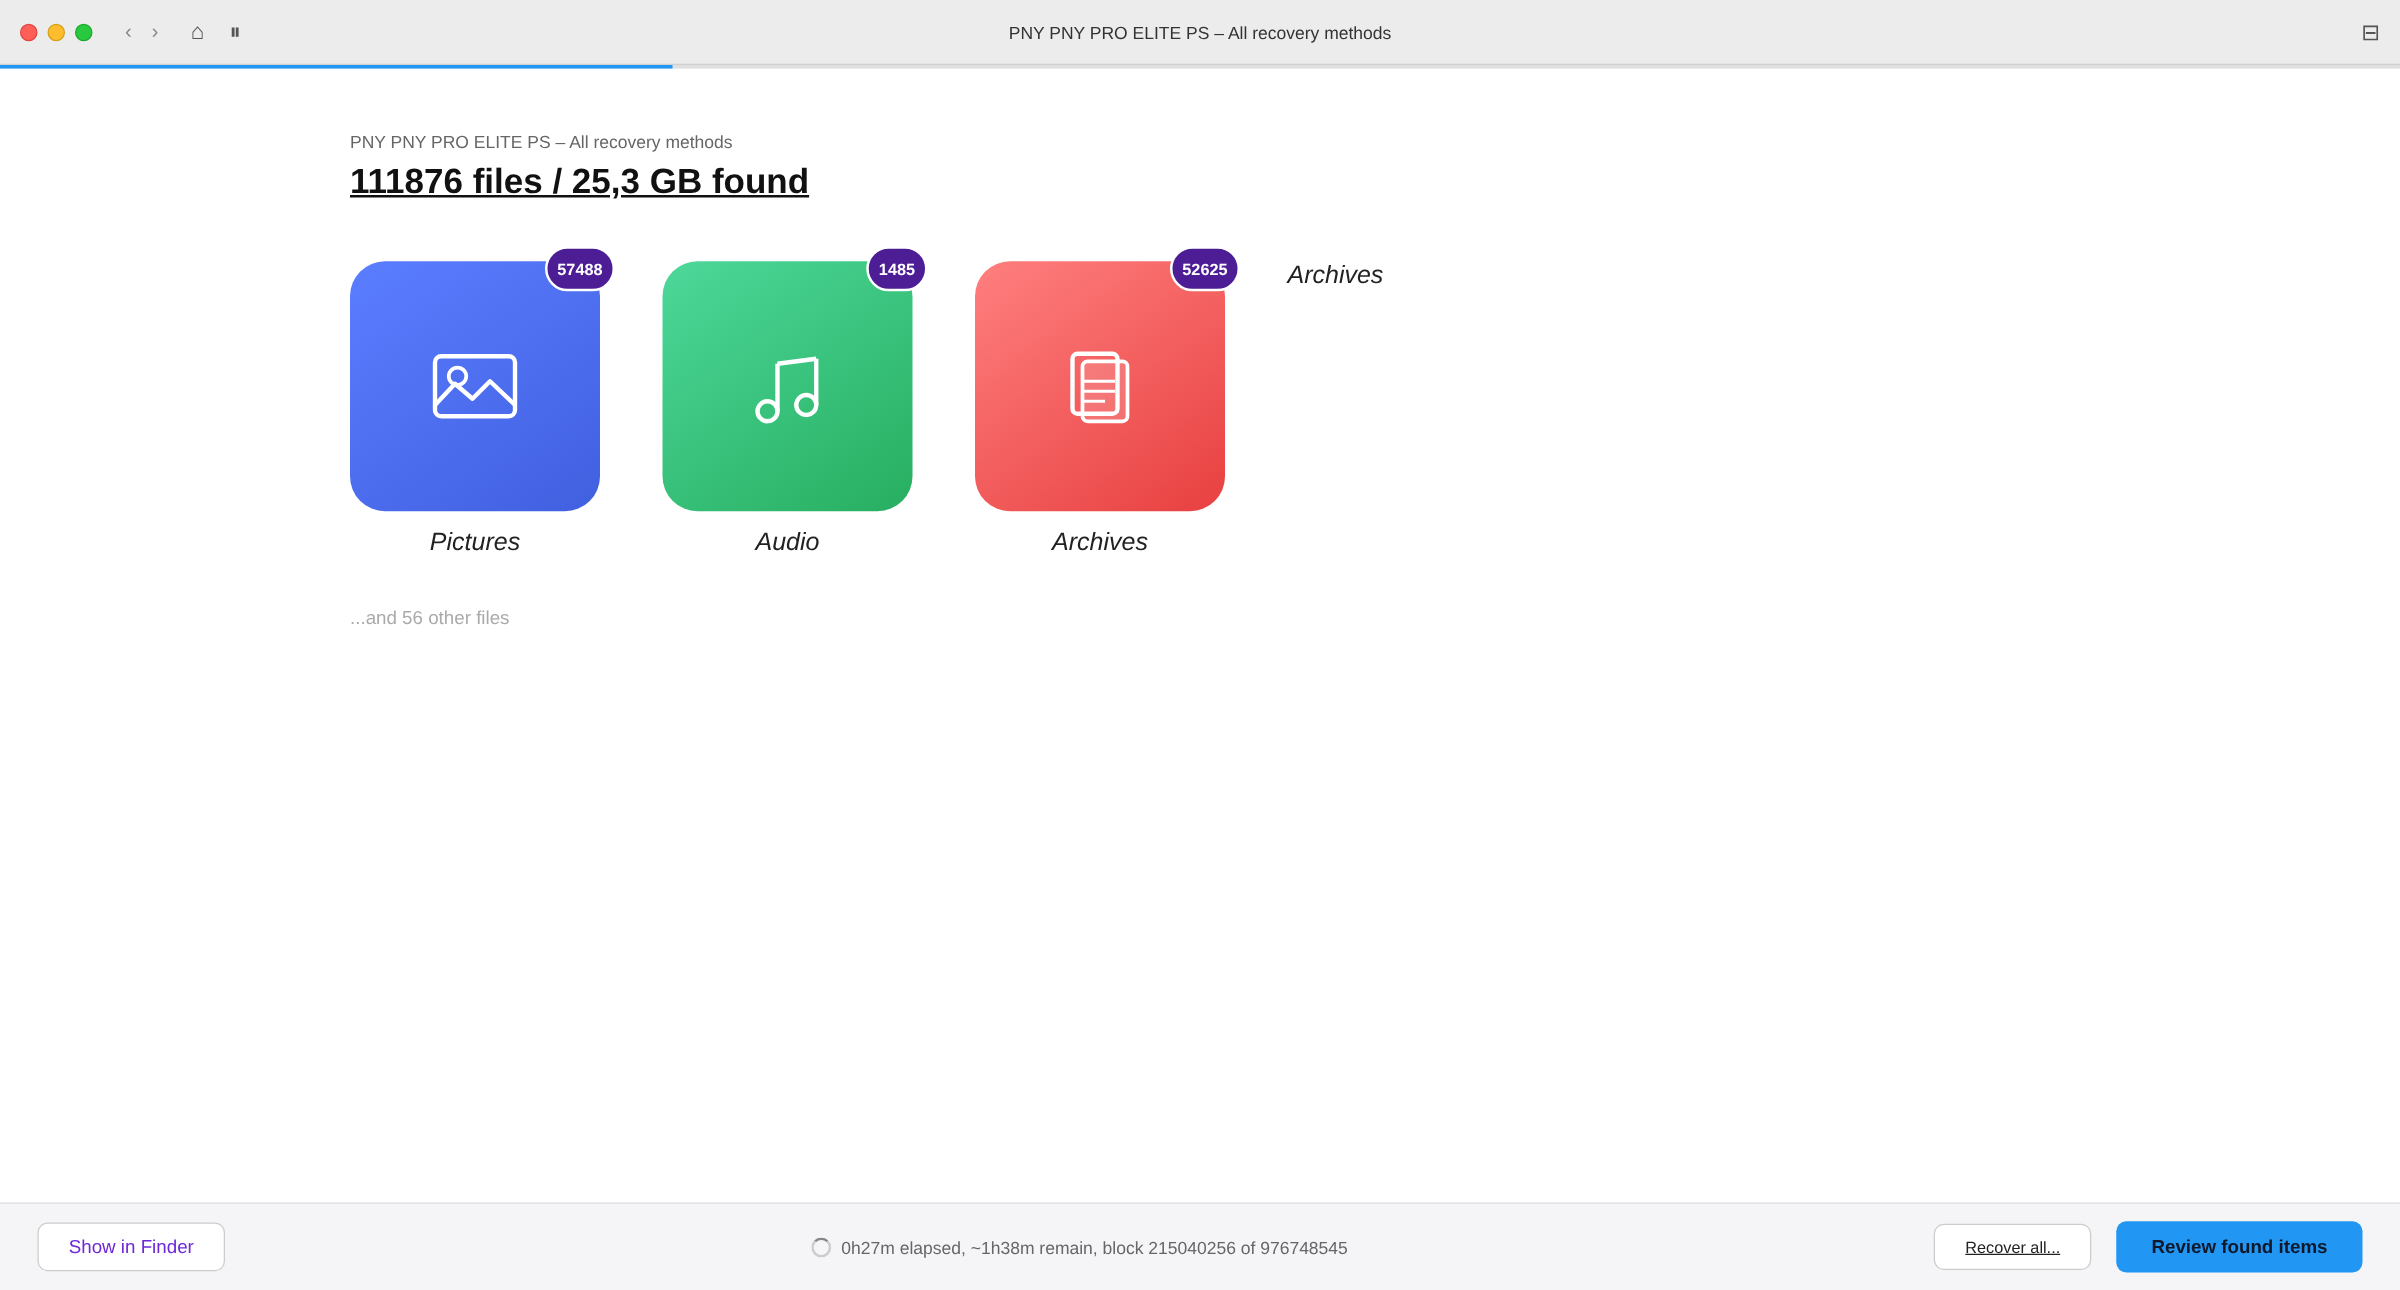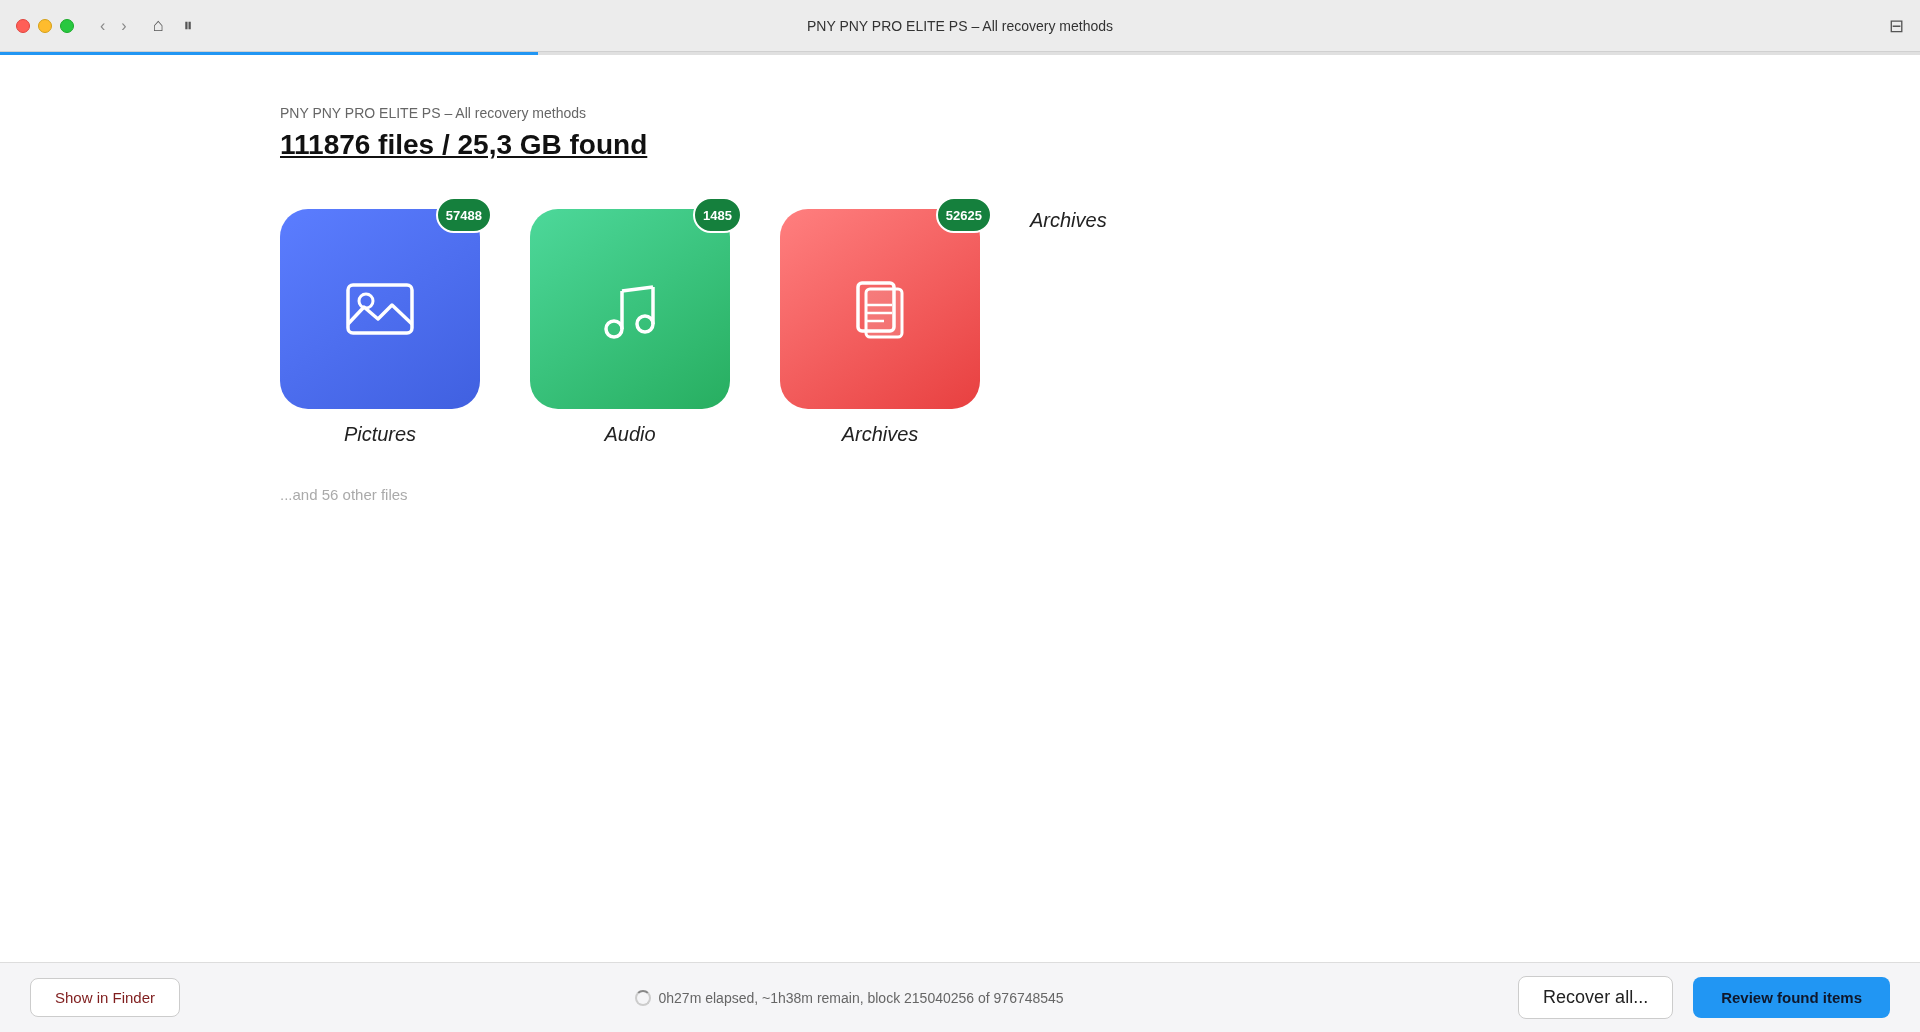--- a/index.html
+++ b/index.html
@@ -161,21 +161,21 @@
     .cat-pictures { background: linear-gradient(145deg, #5b7dff, #4060e0); }
     .cat-video { background: linear-gradient(145deg, #ffb347, #ff7f00); }
     .cat-audio { background: linear-gradient(145deg, #4dd89a, #27ae60); }
     .cat-documents { background: linear-gradient(145deg, #ff7f7f, #e84040); }
     .cat-archives { background: linear-gradient(145deg, #5bc8f5, #2196f3); }
 
     .category-badge {
       position: absolute;
       top: -12px;
       right: -12px;
-      background: #15803d;
+      background: #4c1d95;
       color: #fff;
       border-radius: 50px;
       font-size: 13px;
       font-weight: 700;
       min-width: 36px;
       height: 36px;
       display: flex;
       align-items: center;
       justify-content: center;
       padding: 0 8px;
@@ -208,21 +208,21 @@
       gap: 20px;
     }
 
     .show-finder-btn {
       background: #fff;
       border: 1px solid #ccc;
       border-radius: 8px;
       padding: 10px 24px;
       font-size: 15px;
       cursor: pointer;
-      color: #7f1d1d;
+      color: #6d28d9;
       white-space: nowrap;
     }
 
     .status-text {
       flex: 1;
       text-align: center;
       font-size: 14px;
       color: #666;
       display: flex;
       align-items: center;
@@ -243,24 +243,25 @@
 
     @keyframes spin {
       to { transform: rotate(360deg); }
     }
 
     .recover-all-btn {
       background: #fff;
       border: 1px solid #ccc;
       border-radius: 8px;
       padding: 10px 24px;
-      font-size: 18px;
+      font-size: 13px;
       cursor: pointer;
       color: #222;
       white-space: nowrap;
+      text-decoration: underline;
     }
 
     .review-btn {
       background: #2196f3;
       border: none;
       border-radius: 8px;
       padding: 12px 28px;
       font-size: 15px;
       font-weight: 600;
       cursor: pointer;

